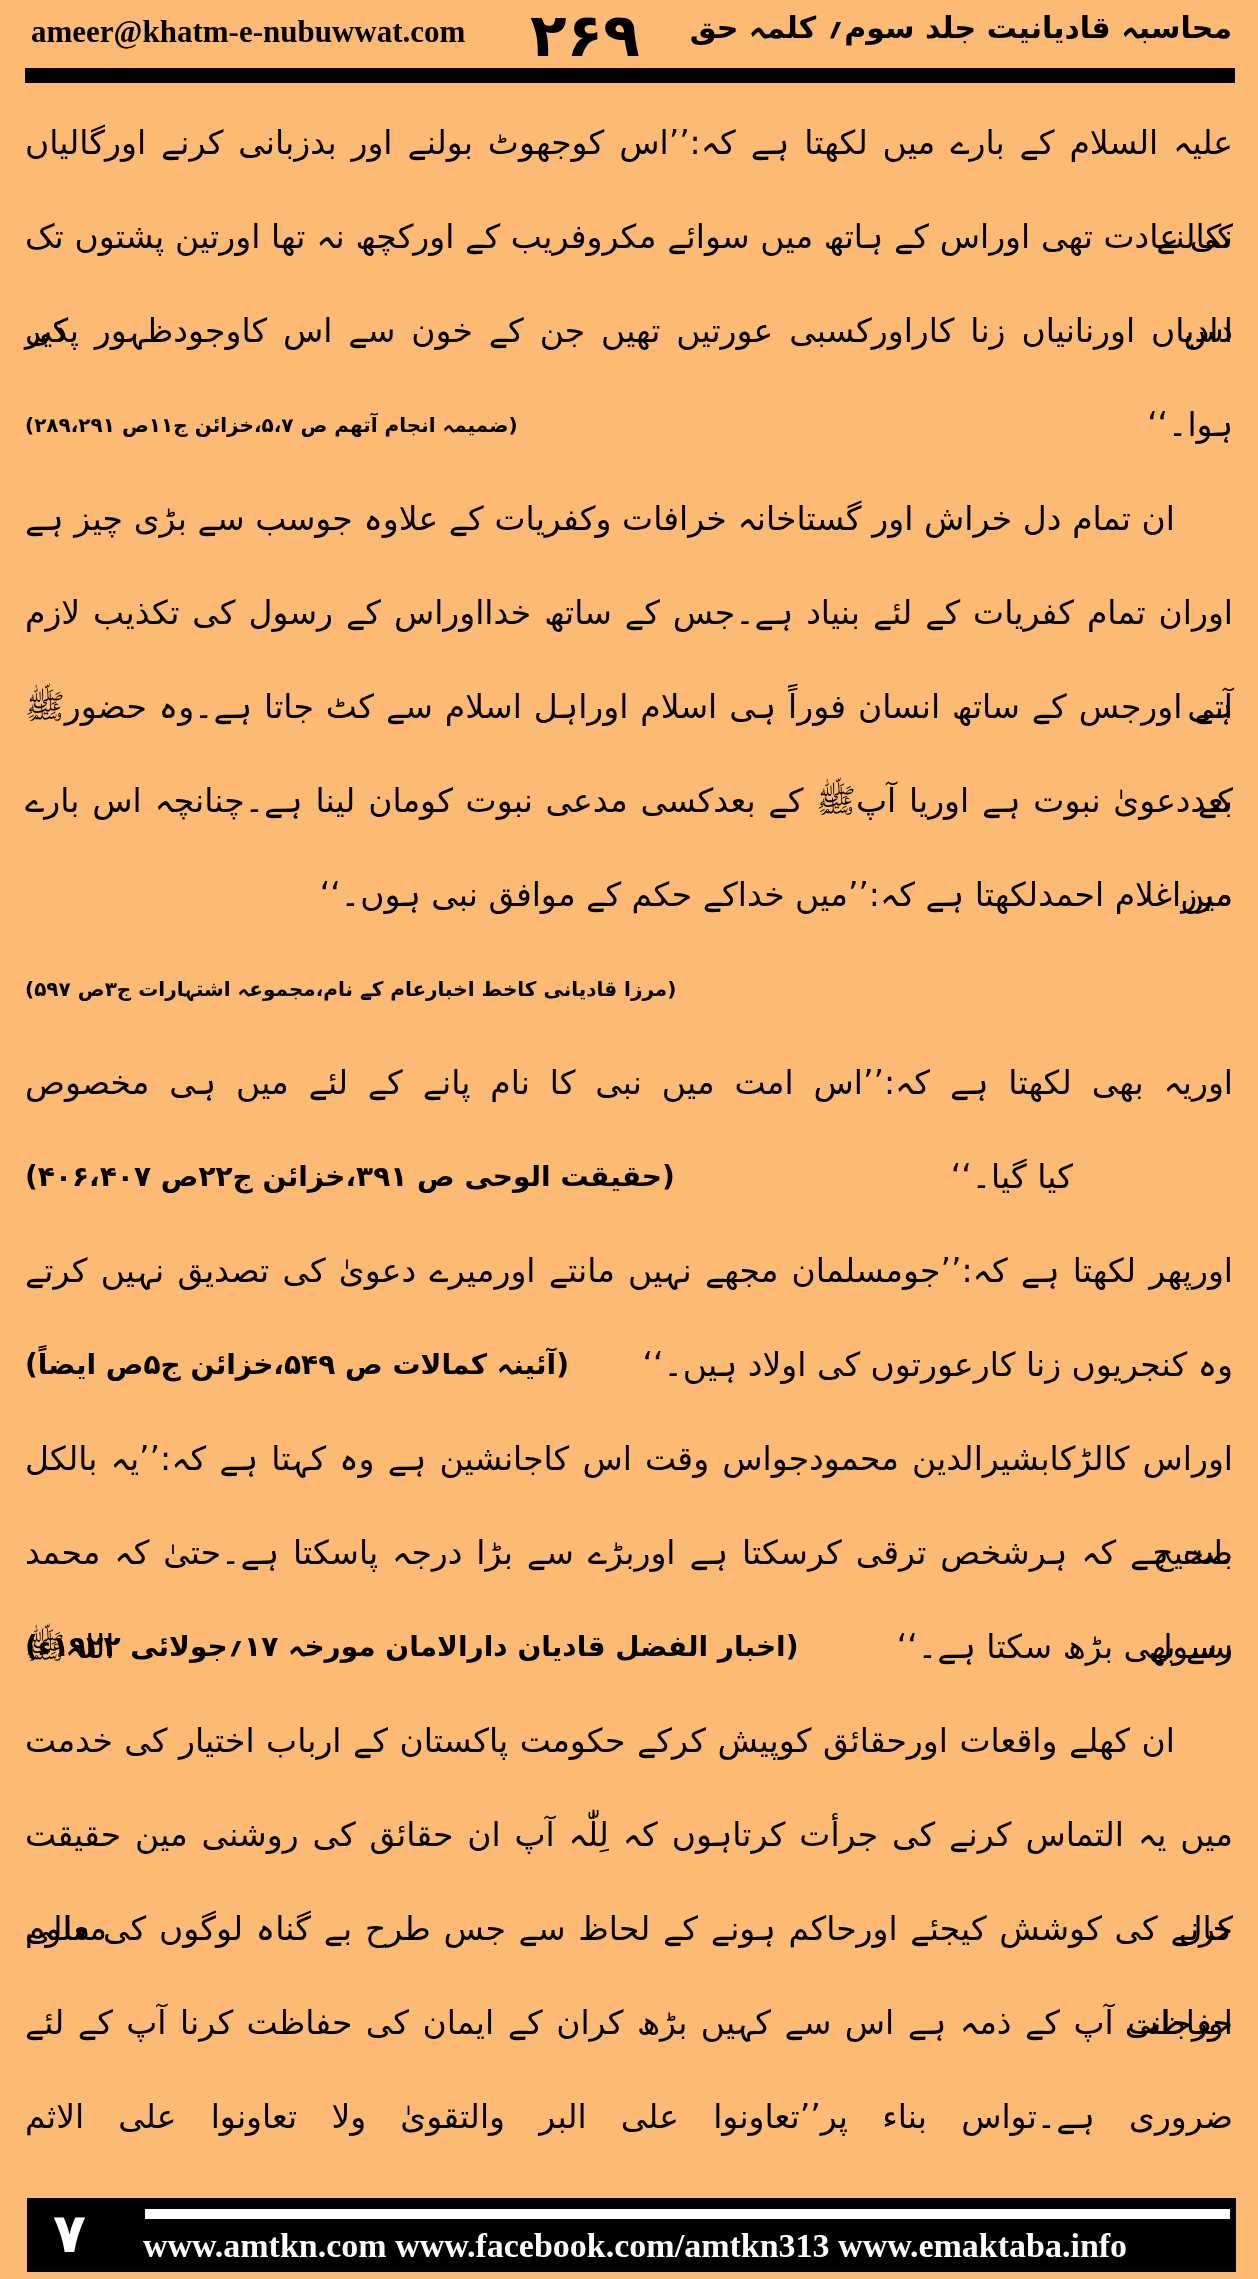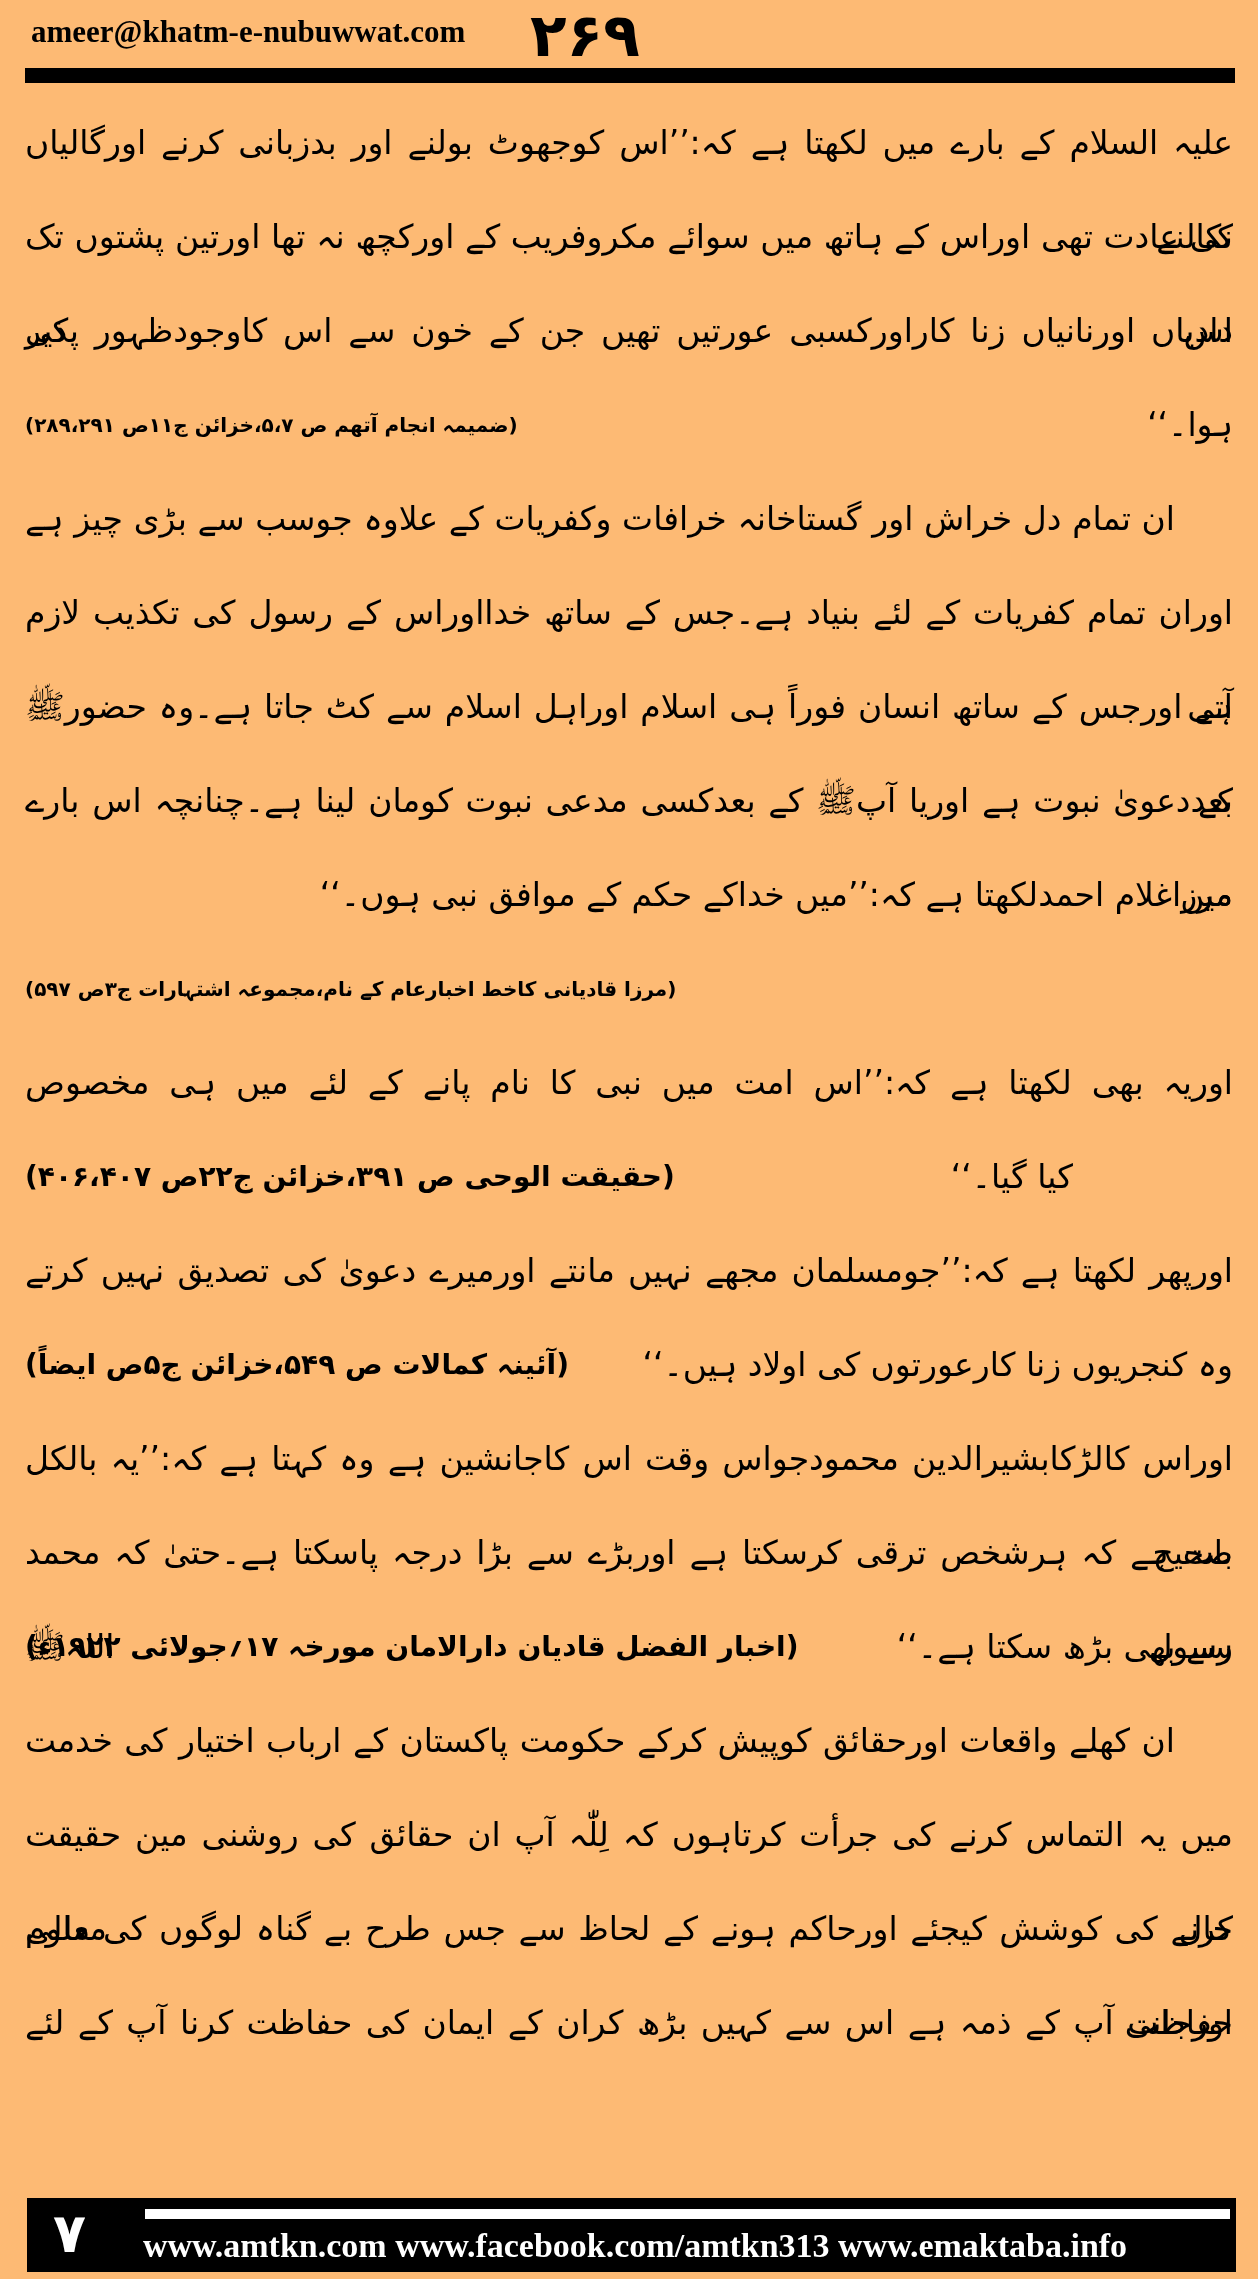--- a/index.html
+++ b/index.html
@@ -81,20 +81,21 @@
   }
 </style>
 </head>
 <body>
 
 <div class="page">
 
   <div class="header">
     <span class="hdr-email">ameer@khatm-e-nubuwwat.com</span>
     <span class="hdr-num">۲۶۹</span>
+    <span class="hdr-title">محاسبہ قادیانیت جلد سوم؍ کلمہ حق</span>
   </div>
 
   <div class="divider"></div>
 
   <div class="bodytext">
     <div class="ln j">علیہ السلام کے بارے میں لکھتا ہے کہ:’’اس کوجھوٹ بولنے اور بدزبانی کرنے اورگالیاں نکالنے</div>
     <div class="ln j">کی عادت تھی اوراس کے ہاتھ میں سوائے مکروفریب کے اورکچھ نہ تھا اورتین پشتوں تک اس کی</div>
     <div class="ln j">دادیاں اورنانیاں زنا کاراورکسبی عورتیں تھیں جن کے خون سے اس کاوجودظہور پذیر ہوا۔‘‘</div>
     <div class="ln cite">(ضمیمہ انجام آتھم ص ۵،۷،خزائن ج۱۱ص ۲۸۹،۲۹۱)</div>
     <div class="ln j ind">ان تمام دل خراش اور گستاخانہ خرافات وکفریات کے علاوہ جوسب سے بڑی چیز ہے</div>
@@ -116,20 +117,21 @@
     <div class="ln j">اوراس کالڑکابشیرالدین محمودجواس وقت اس کاجانشین ہے وہ کہتا ہے کہ:’’یہ بالکل صحیح</div>
     <div class="ln j">بات ہے کہ ہرشخص ترقی کرسکتا ہے اوربڑے سے بڑا درجہ پاسکتا ہے۔حتیٰ کہ محمد رسول اللہﷺ</div>
     <div class="ln split">
       <span class="qt">سے بھی بڑھ سکتا ہے۔‘‘</span>
       <span class="cit">(اخبار الفضل قادیان دارالامان مورخہ ۱۷؍جولائی ۱۹۲۲ء)</span>
     </div>
     <div class="ln j ind">ان کھلے واقعات اورحقائق کوپیش کرکے حکومت پاکستان کے ارباب اختیار کی خدمت</div>
     <div class="ln j">میں یہ التماس کرنے کی جرأت کرتاہوں کہ لِلّٰہ آپ ان حقائق کی روشنی مین حقیقت حال معلوم</div>
     <div class="ln j">کرنے کی کوشش کیجئے اورحاکم ہونے کے لحاظ سے جس طرح بے گناہ لوگوں کی مالی اورجانی</div>
     <div class="ln j">حفاظت آپ کے ذمہ ہے اس سے کہیں بڑھ کران کے ایمان کی حفاظت کرنا آپ کے لئے</div>
+    <div class="ln j">ضروری ہے۔تواس بناء پر’’تعاونوا علی البر والتقویٰ ولا تعاونوا علی الاثم</div>
   </div>
 
   <div class="footer">
     <span class="ftr-part">۷</span>
     <div class="ftr-strip"></div>
     <div class="ftr-urls">www.amtkn.com www.facebook.com/amtkn313 www.emaktaba.info</div>
   </div>
 
 </div>
 

